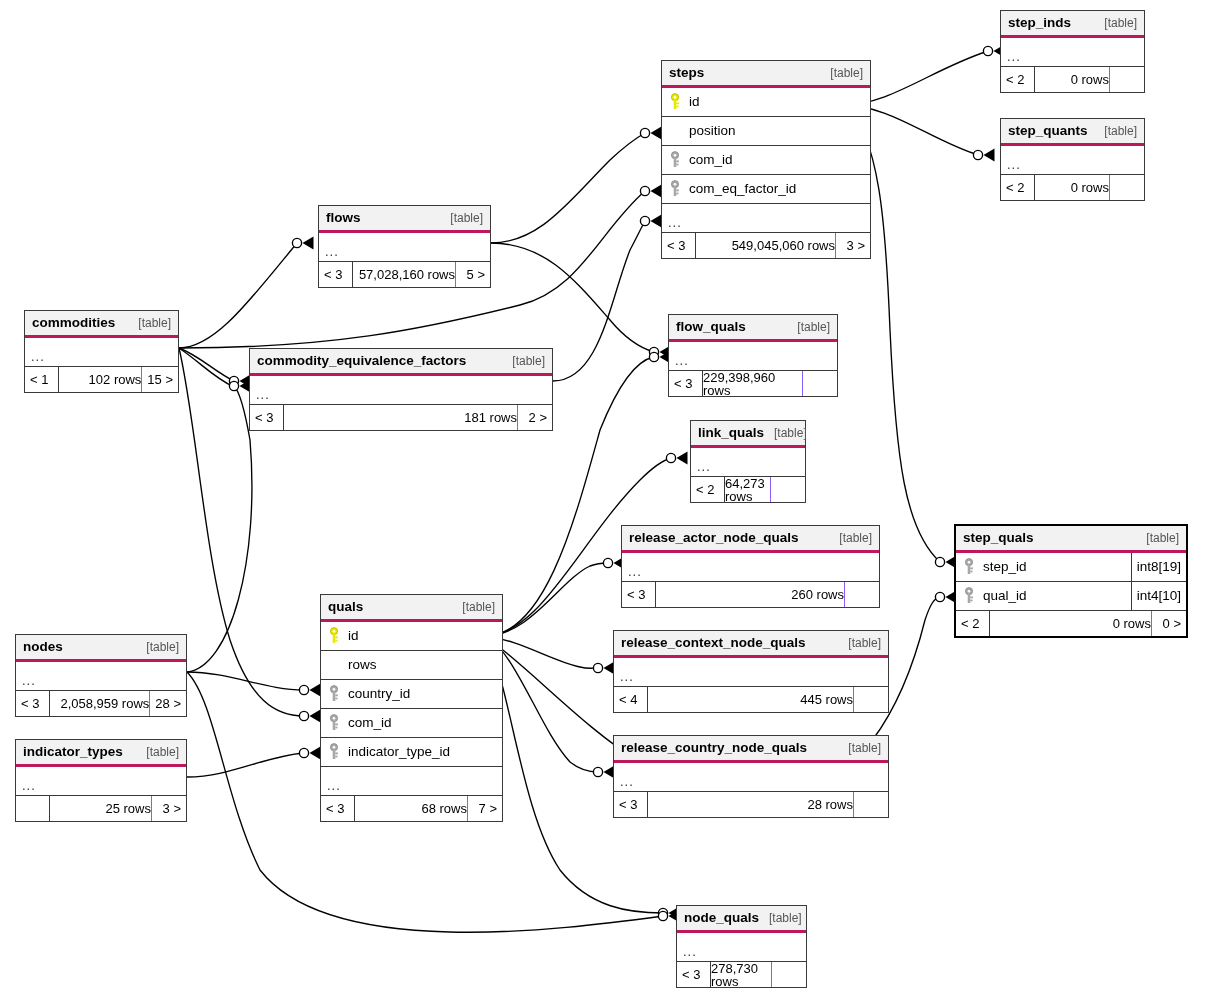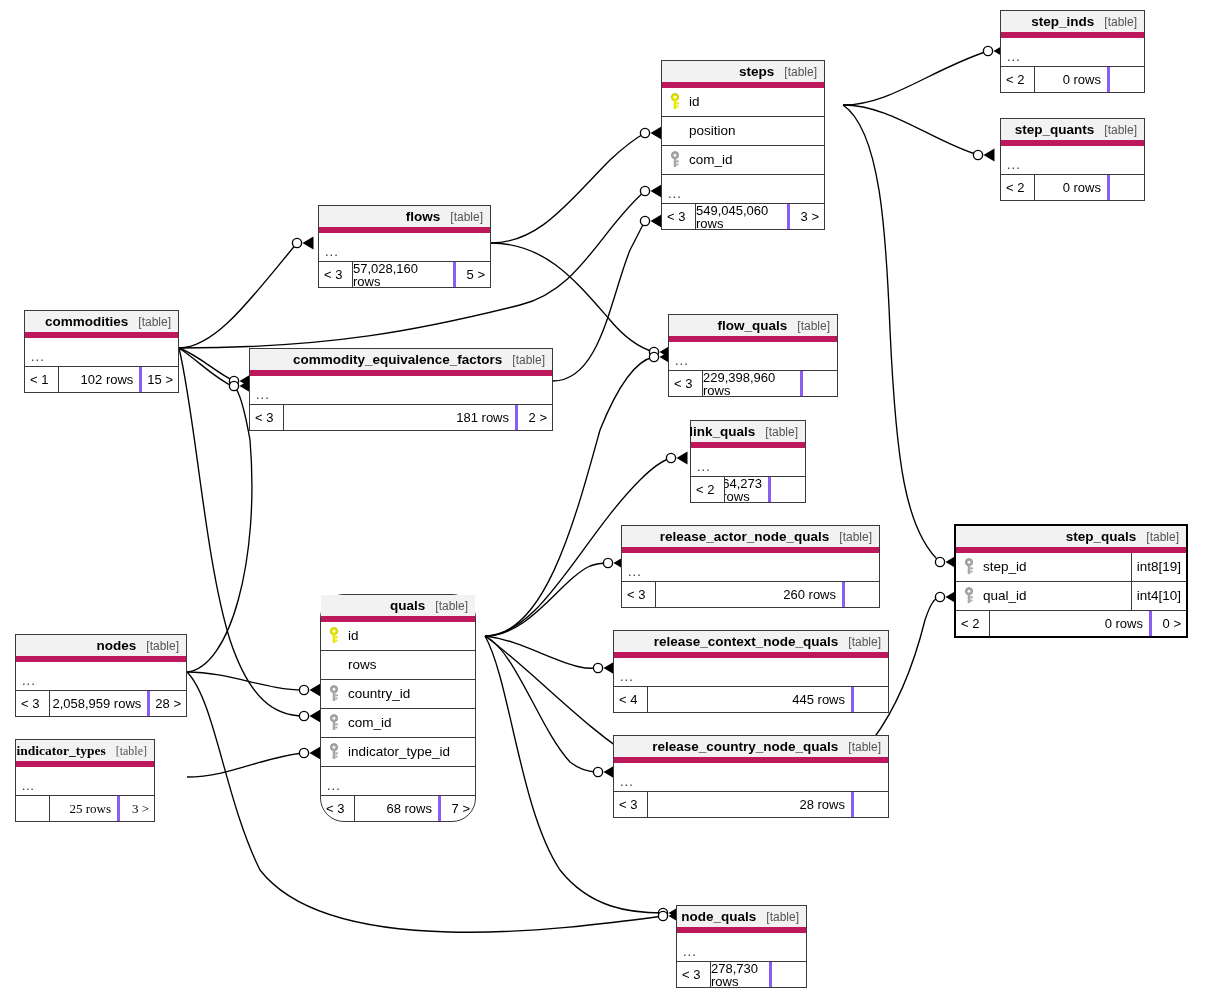--- a/index.html
+++ b/index.html
@@ -34,24 +34,24 @@
     border: 1px solid #3a3a3a;
     box-sizing: border-box;
     font-size: 13.5px;
     line-height: 1;
   }
   .tbl.focal {
     border: 2px solid #000000;
   }
   .thead {
     background: #f2f2f2;
-    border-bottom: 6px solid #be185d;
+    border-bottom: 3px solid #be185d;
     display: flex;
     align-items: center;
-    justify-content: flex-end;
+    justify-content: space-between;
     padding: 0 7px;
     height: 27px;
     box-sizing: border-box;
     white-space: nowrap;
   }
   .tname {
     font-weight: bold;
     font-size: 13.5px;
   }
   .ttag {
@@ -119,22 +119,21 @@
   }
   .f-left {
     padding-left: 5px;
     padding-right: 5px;
     justify-content: flex-start;
     border-right: 1px solid #3a3a3a;
   }
   .f-mid {
     flex: 1 1 auto;
     justify-content: flex-end;
-    padding-right: 6px;
-    border-right: 3px solid #8b5cf6;
+    border-right: 1px solid #8b5cf6;
   }
   .f-right {
     justify-content: flex-end;
     padding-left: 5px;
     padding-right: 5px;
   }
   .f-nobord { border-right: none; }
   .footer-note {
     position: absolute;
     left: 14px;
@@ -231,21 +230,21 @@
         <path d="M 670.5,350.5 L 659.5,357 L 670.5,363.5 Z" fill="#000000" stroke="none"></path>
         <circle cx="304" cy="690" r="4.6" fill="#ffffff" stroke="#000000" stroke-width="1.35"></circle>
         <path d="M 320.5,683.5 L 309.5,690 L 320.5,696.5 Z" fill="#000000" stroke="none"></path>
         <circle cx="663" cy="916" r="4.6" fill="#ffffff" stroke="#000000" stroke-width="1.35"></circle>
         <path d="M 679.5,909.5 L 668.5,916 L 679.5,922.5 Z" fill="#000000" stroke="none"></path>
         <circle cx="304" cy="753" r="4.6" fill="#ffffff" stroke="#000000" stroke-width="1.35"></circle>
         <path d="M 320.5,746.5 L 309.5,753 L 320.5,759.5 Z" fill="#000000" stroke="none"></path>
       </g>
   </svg>
 
-<div class="tbl" style="left: 661px; top: 60px; width: 164px;">
+<div class="tbl" style="left: 661px; top: 60px; width: 210px;">
       <div class="thead">
         <span class="tname">steps</span>
         <span class="ttag">[table]</span>
       </div>
       <div class="crow">
         <span class="cname">
           <span class="keyico"><svg viewBox="0 0 14 18" width="14" height="18">
               <circle cx="7" cy="4.2" r="3.6" fill="#e8e800" stroke="#b5b500" stroke-width="0.8"></circle>
               <circle cx="7" cy="4.2" r="1.3" fill="#ffffff"></circle>
               <rect x="5.7" y="7" width="2.6" height="9" fill="#e8e800"></rect>
@@ -266,20 +265,32 @@
           <span class="keyico"><svg viewBox="0 0 14 18" width="14" height="18">
               <circle cx="7" cy="4.2" r="3.6" fill="#a8a8a8" stroke="#8a8a8a" stroke-width="0.8"></circle>
               <circle cx="7" cy="4.2" r="1.3" fill="#ffffff"></circle>
               <rect x="5.7" y="7" width="2.6" height="9" fill="#a8a8a8"></rect>
               <rect x="8.3" y="9.4" width="2.6" height="1.9" fill="#a8a8a8"></rect>
               <rect x="8.3" y="12.6" width="2.2" height="1.8" fill="#a8a8a8"></rect>
             </svg></span>
           <span>com_id</span>
         </span>
       </div>
+      <div class="crow">
+        <span class="cname">
+          <span class="keyico"><svg viewBox="0 0 14 18" width="14" height="18">
+              <circle cx="7" cy="4.2" r="3.6" fill="#a8a8a8" stroke="#8a8a8a" stroke-width="0.8"></circle>
+              <circle cx="7" cy="4.2" r="1.3" fill="#ffffff"></circle>
+              <rect x="5.7" y="7" width="2.6" height="9" fill="#a8a8a8"></rect>
+              <rect x="8.3" y="9.4" width="2.6" height="1.9" fill="#a8a8a8"></rect>
+              <rect x="8.3" y="12.6" width="2.2" height="1.8" fill="#a8a8a8"></rect>
+            </svg></span>
+          <span>com_eq_factor_id</span>
+        </span>
+      </div>
       <div class="dots">
         <span>...</span>
       </div>
       <div class="tfoot">
         <div class="f-left" style="min-width: 34px;">&lt; 3</div>
         <div class="f-mid">549,045,060 rows</div>
         <div class="f-right" style="min-width: 34px;">3 &gt;</div>
       </div>
     </div>
     <div class="tbl" style="left: 1000px; top: 10px; width: 145px;">
@@ -424,21 +435,21 @@
       </div>
       <div class="dots">
         <span>...</span>
       </div>
       <div class="tfoot">
         <div class="f-left" style="min-width: 34px;">&lt; 3</div>
         <div class="f-mid">260 rows</div>
         <div class="f-right f-nobord" style="min-width: 34px;"></div>
       </div>
     </div>
-    <div class="tbl" style="left: 320px; top: 594px; width: 156px; border-radius: 24px;">
+    <div class="tbl" style="left: 320px; top: 594px; width: 183px;">
       <div class="thead">
         <span class="tname">quals</span>
         <span class="ttag">[table]</span>
       </div>
       <div class="crow">
         <span class="cname">
           <span class="keyico"><svg viewBox="0 0 14 18" width="14" height="18">
               <circle cx="7" cy="4.2" r="3.6" fill="#e8e800" stroke="#b5b500" stroke-width="0.8"></circle>
               <circle cx="7" cy="4.2" r="1.3" fill="#ffffff"></circle>
               <rect x="5.7" y="7" width="2.6" height="9" fill="#e8e800"></rect>
@@ -534,21 +545,21 @@
       </div>
       <div class="dots">
         <span>...</span>
       </div>
       <div class="tfoot">
         <div class="f-left" style="min-width: 34px;">&lt; 3</div>
         <div class="f-mid">28 rows</div>
         <div class="f-right f-nobord" style="min-width: 34px;"></div>
       </div>
     </div>
-    <div class="tbl" style="left: 15px; top: 739px; width: 140px; font-family: Liberation Serif, serif;">
+    <div class="tbl" style="left: 15px; top: 739px; width: 172px;">
       <div class="thead">
         <span class="tname">indicator_types</span>
         <span class="ttag">[table]</span>
       </div>
       <div class="dots">
         <span>...</span>
       </div>
       <div class="tfoot">
         <div class="f-left" style="min-width: 34px;"></div>
         <div class="f-mid">25 rows</div>

